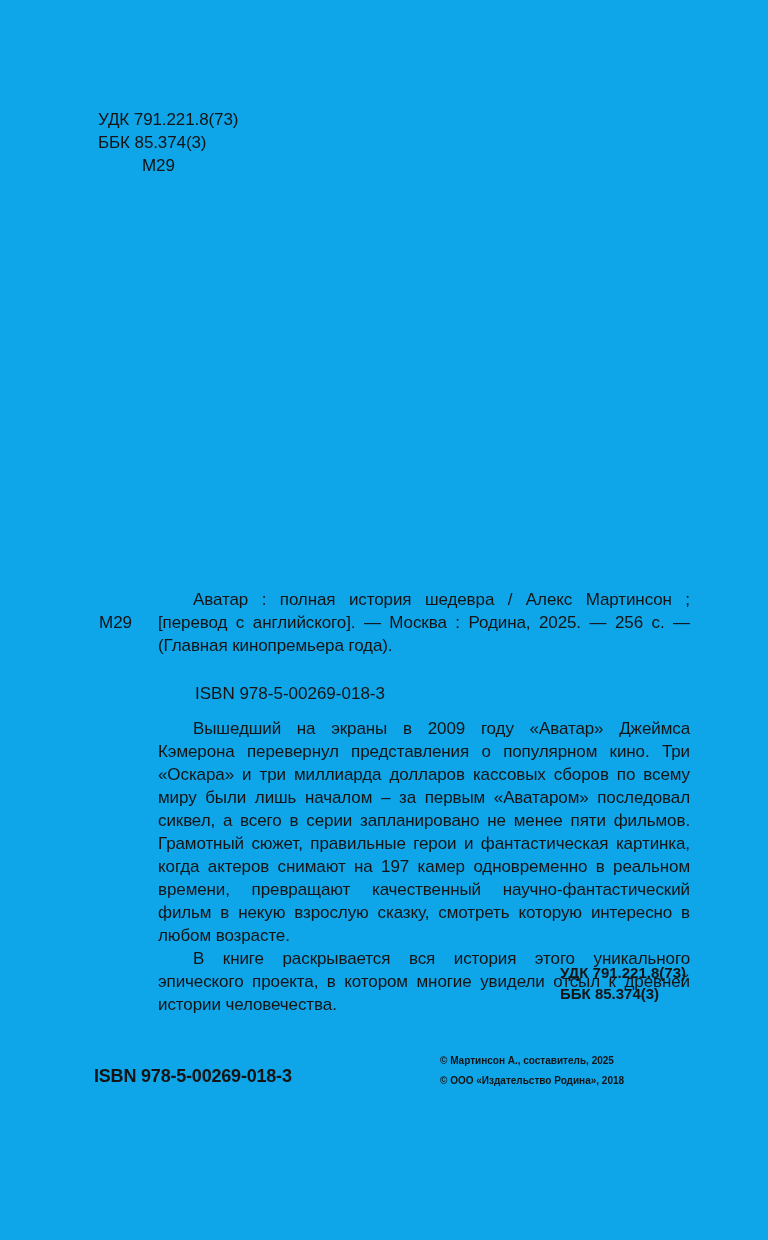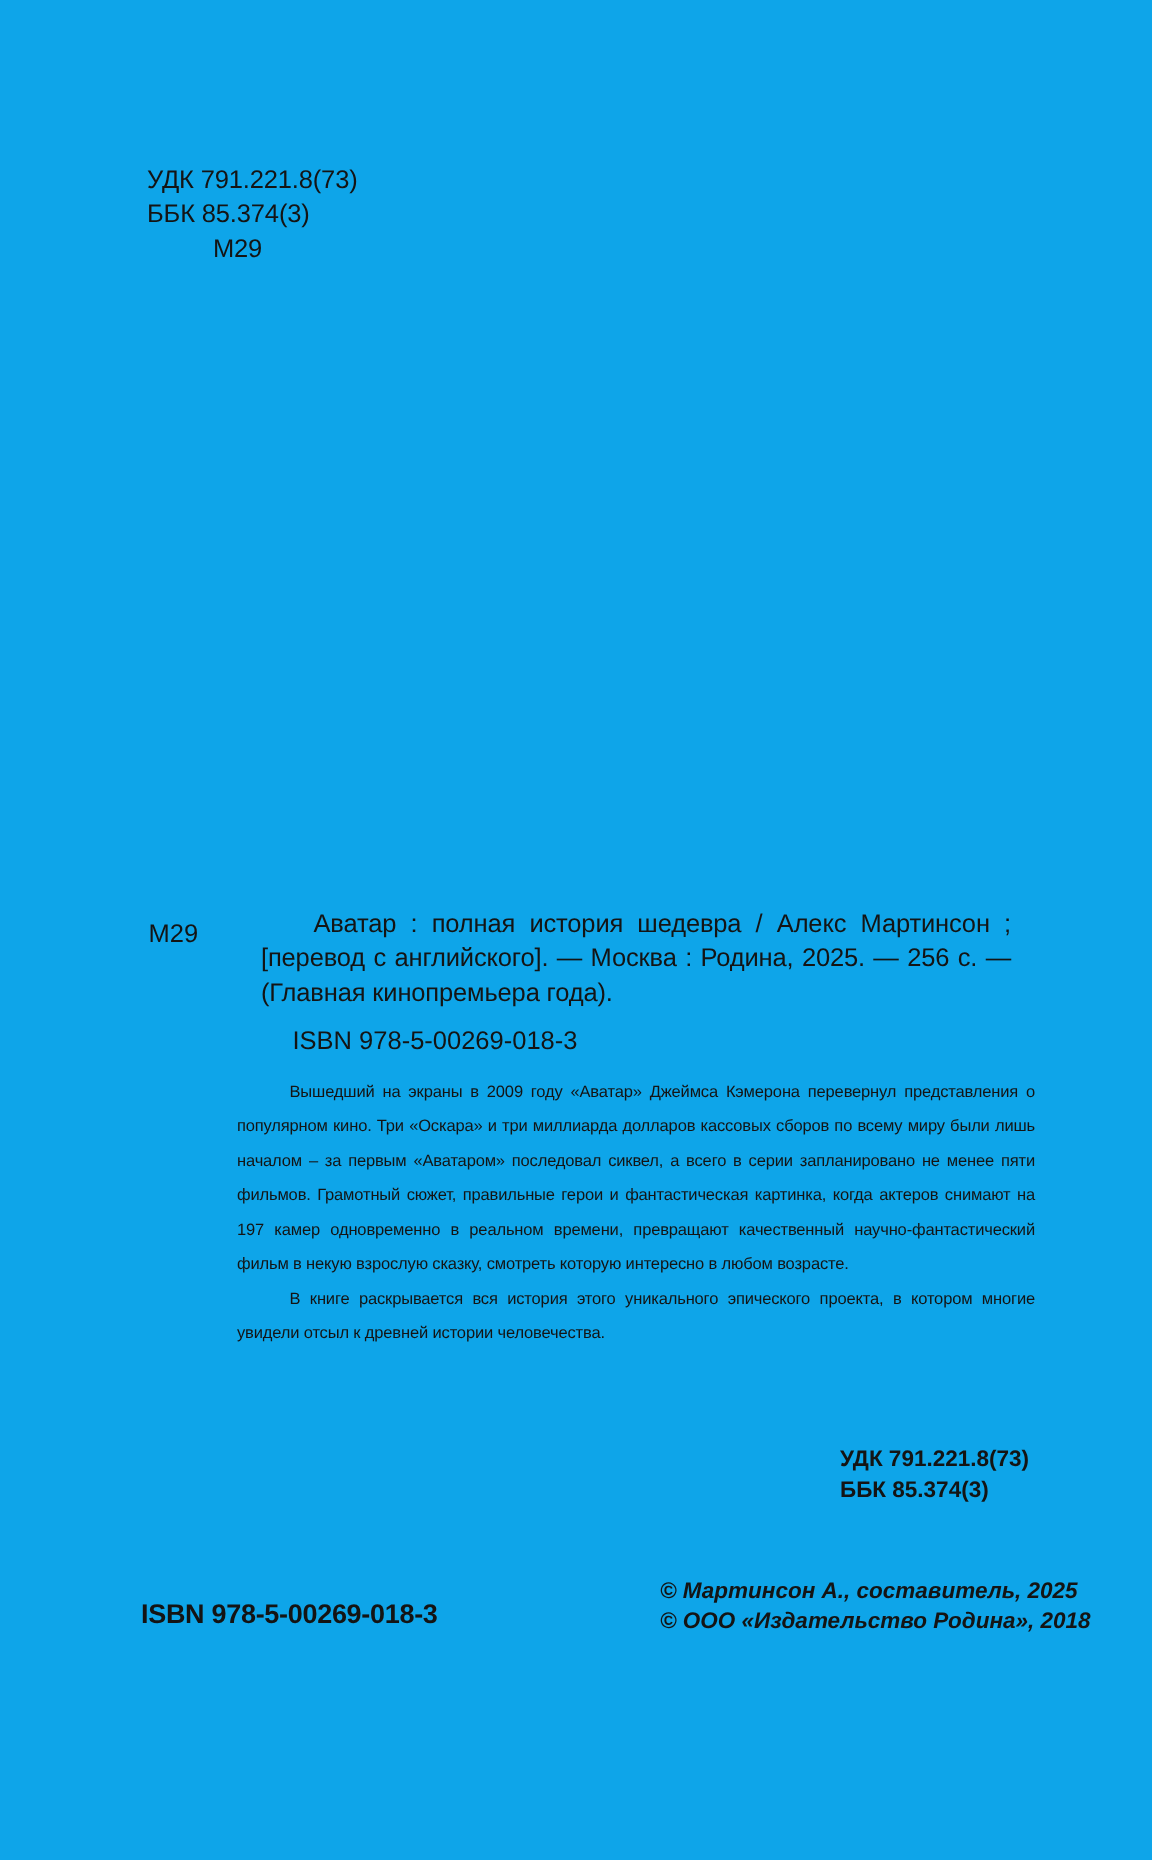--- a/index.html
+++ b/index.html
@@ -50,41 +50,41 @@
     top: 588px;
     width: 532px;
     font-size: 17px;
     line-height: 23px;
     letter-spacing: -0.1px;
   }
   .card-heading {
     font-weight: bold;
   }
   .card-desc {
-    margin: 16px;
+    margin: 0;
     text-align: justify;
     text-indent: 35px;
     hyphens: auto;
   }
   .card-isbn {
     position: absolute;
     left: 195px;
     top: 682px;
     font-size: 17px;
     line-height: 23px;
     white-space: nowrap;
   }
 
   
   .annotation {
     position: absolute;
     left: 158px;
     top: 717px;
     width: 532px;
-    font-size: 11px;
+    font-size: 17px;
     line-height: 23px;
     letter-spacing: -0.1px;
   }
   .annotation p {
     margin: 0;
     text-align: justify;
     text-indent: 35px;
     hyphens: auto;
   }
 
@@ -106,25 +106,24 @@
     top: 1066px;
     font-size: 18px;
     font-weight: bold;
     letter-spacing: -0.2px;
     white-space: nowrap;
   }
   .footer-copyrights {
     position: absolute;
     left: 440px;
     top: 1051px;
-    font-size: 15px;
+    font-size: 10px;
     line-height: 20px;
     font-weight: bold;
     white-space: nowrap;
-    font-style: italic;
   }
 </style>
 </head>
 <body>
 
 <div class="page">
 
   <div class="top-codes">
     <div>УДК 791.221.8(73)</div>
     <div>ББК 85.374(3)</div>

